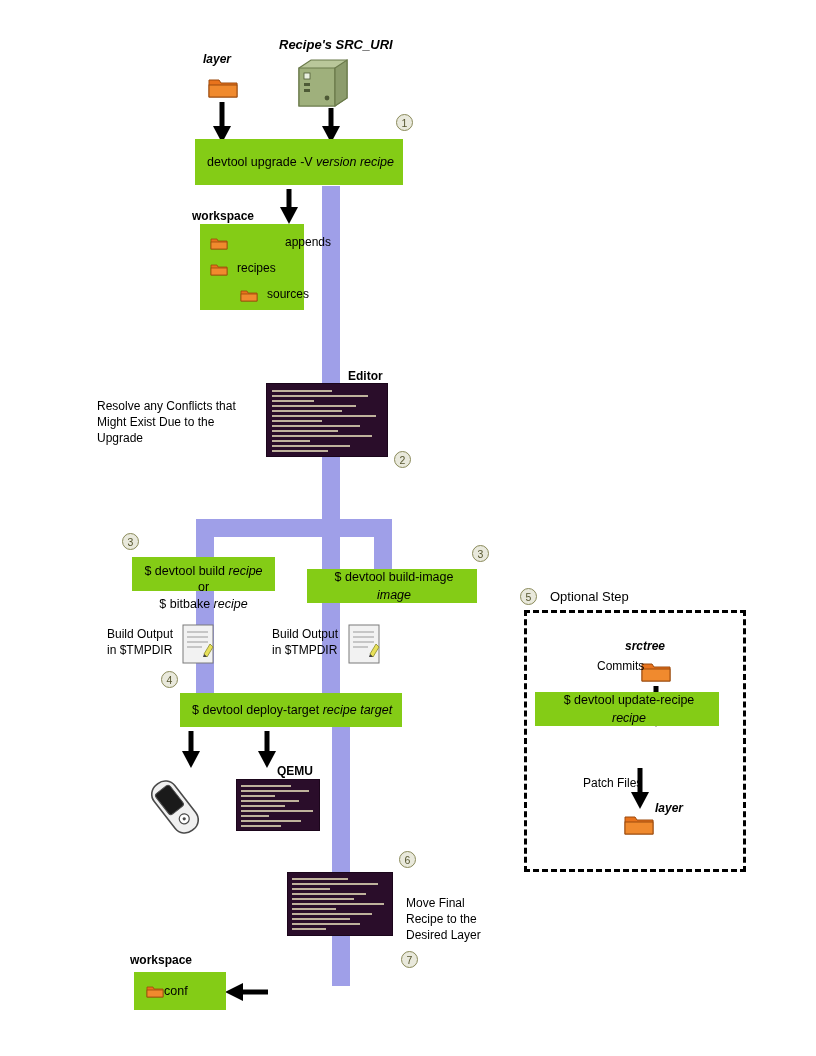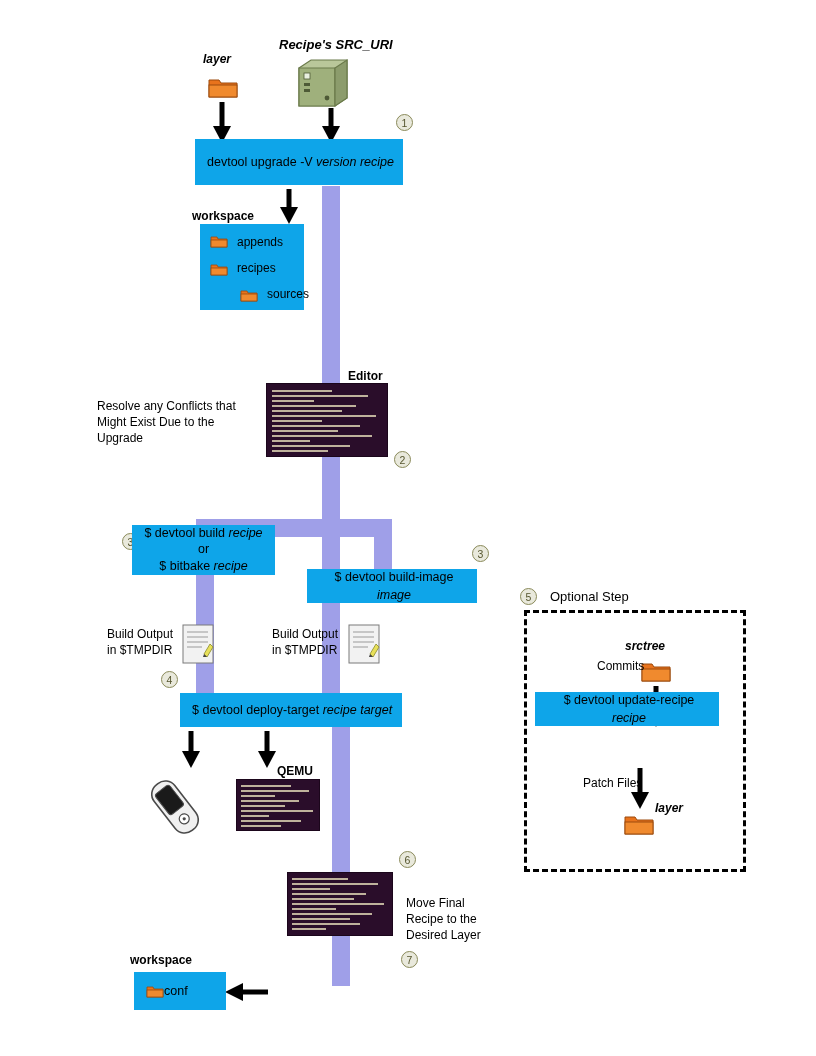--- a/index.html
+++ b/index.html
@@ -22,21 +22,21 @@
 
   
   .pipe {
     position: absolute;
     background: #9f9fe8;
   }
 
   
   .cmdbox {
     position: absolute;
-    background: #0ea5e9;
+    background: #84cc16;
     color: #000;
     font-size: 12.5px;
     display: flex;
     align-items: center;
     justify-content: center;
     text-align: center;
     line-height: 1.45;
     padding: 0 8px;
     box-sizing: border-box;
   }
@@ -155,21 +155,21 @@
 
   <div class="svgwrap" style="left:278px; top:189px;">
     <svg width="22" height="36" viewBox="0 0 22 36">
       <line x1="11" y1="0" x2="11" y2="22" stroke="#000" stroke-width="5"></line>
       <polygon points="11,35 2,18 20,18" fill="#000"></polygon>
     </svg>
   </div>
 
   <div class="label bold" style="left:192px; top:208px;">workspace</div>
   <div class="cmdbox" style="left:200px; top:224px; width:104px; height:86px; display:block;">
-    <div class="abs" style="left:10px; top:10px; display:flex; align-items:flex-start;">
+    <div class="abs" style="left:10px; top:10px; display:flex; align-items:center;gap:48px;">
       <svg width="18" height="14" viewBox="0 0 18 14">
           <path d="M1,3 L7,3 L8,5 L17,5 L17,13 L1,13 Z" fill="#e8731c" stroke="#9c4a0c" stroke-width="0.8"></path>
           <rect x="1" y="6" width="16" height="7" fill="#f08a2e" stroke="#9c4a0c" stroke-width="0.8"></rect>
         </svg>
       <span style="margin-left:9px; font-size:12px;">appends</span>
     </div>
     <div class="abs" style="left:10px; top:36px; display:flex; align-items:center;">
       <svg width="18" height="14" viewBox="0 0 18 14">
           <path d="M1,3 L7,3 L8,5 L17,5 L17,13 L1,13 Z" fill="#e8731c" stroke="#9c4a0c" stroke-width="0.8"></path>
           <rect x="1" y="6" width="16" height="7" fill="#f08a2e" stroke="#9c4a0c" stroke-width="0.8"></rect>
@@ -198,21 +198,21 @@
     <div class="row" style="left:5px;  top:46px; width:66px;"></div>
     <div class="row" style="left:5px;  top:51px; width:100px;"></div>
     <div class="row" style="left:5px;  top:56px; width:38px;"></div>
     <div class="row" style="left:5px;  top:61px; width:78px;"></div>
     <div class="row" style="left:5px;  top:66px; width:56px;"></div>
   </div>
   <div class="label" style="left:97px; top:398px; width:150px;">Resolve any Conflicts that Might Exist Due to the Upgrade</div>
   <div class="step" style="left:394px; top:451px;">2</div>
 
   <div class="step" style="left:122px; top:533px;">3</div>
-  <div class="cmdbox" style="left:132px; top:525px; width:143px; height:50px; display:block; ">
+  <div class="cmdbox" style="left:132px; top:557px; width:143px; height:34px; display:block; padding-top:6px;">
     <div style="text-align:center; font-size:12.5px; line-height:1.3;">
       <div><span>$ devtool build </span><span class="it">recipe</span></div>
       <div>or</div>
       <div><span>$ bitbake </span><span class="it">recipe</span></div>
     </div>
   </div>
 
   <div class="step" style="left:472px; top:545px;">3</div>
   <div class="cmdbox left" style="left:307px; top:569px; width:170px; height:34px;">
     <span><span>$ devtool build-image </span><span class="it">image</span></span>

